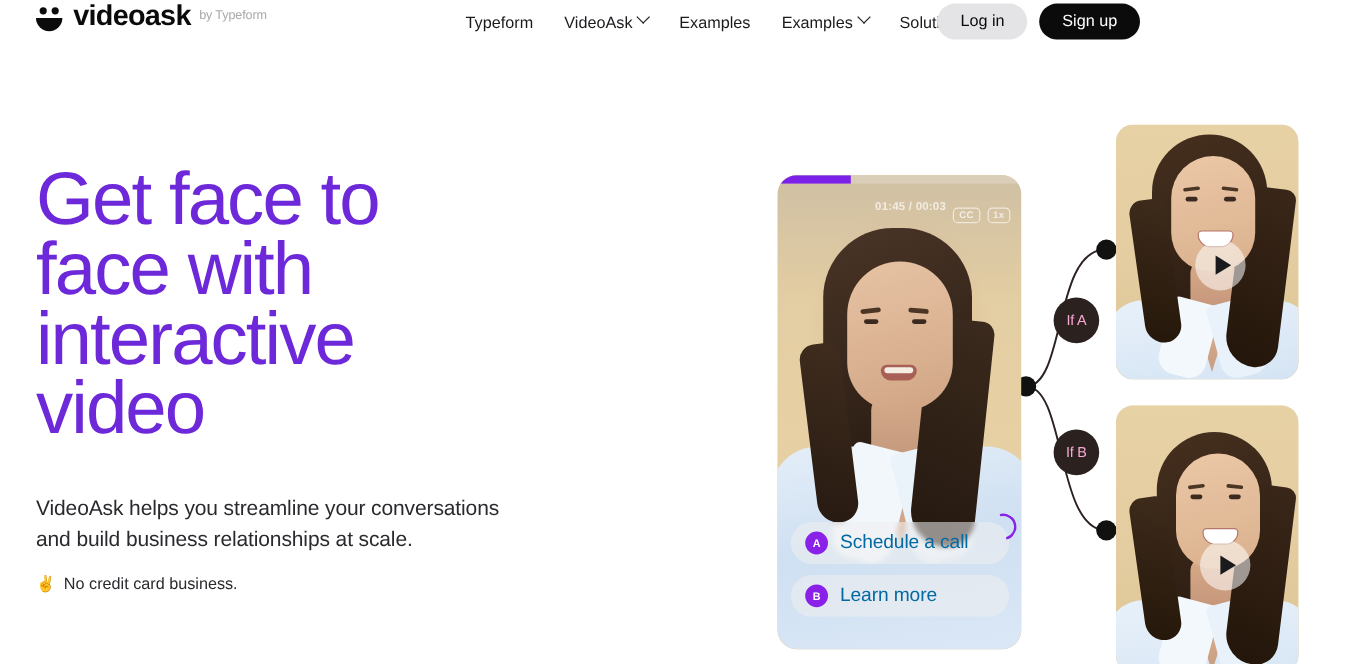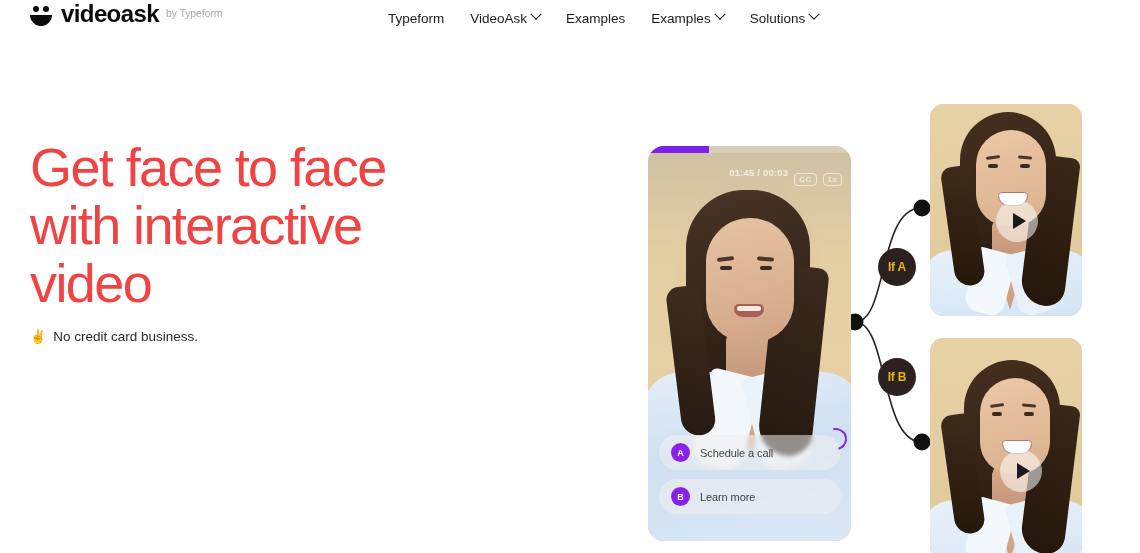--- a/index.html
+++ b/index.html
@@ -48,22 +48,22 @@
     border: none; cursor: pointer; border-radius: 999px;
     font-size: 13.5px; font-family: inherit; font-weight: 500;
     padding: 8px 19px; line-height: 1;
   }
   .btn-login { background: #e4e4e7; color: #0b0b0b; }
   .btn-signup { background: #0b0b0b; color: #ffffff; }
 
   
   .hero-left { position: absolute; left: 30px; top: 138px; width: 400px; }
   .headline {
-    font-size: 54px; line-height: 58px; font-weight: 300;
-    letter-spacing: -1.6px; color: #ef4444;
+    font-size: 62px; line-height: 58px; font-weight: 300;
+    letter-spacing: -1.6px; color: #6d28d9;
   }
   .subhead {
     margin-top: 40px;
     font-size: 17.5px; line-height: 26px; font-weight: 400;
     color: #2a2a2e; letter-spacing: -0.1px;
   }
   .cta {
     margin-top: 42px;
     display: inline-flex; align-items: center; gap: 9px;
     background: #0b0b0b; color: #fff; border: none; cursor: pointer;
@@ -171,21 +171,21 @@
     border-radius: 999px; padding: 8px 12px;
     margin-bottom: 9px; cursor: pointer;
     backdrop-filter: blur(2px);
   }
   .choice-key {
     width: 19px; height: 19px; border-radius: 50%;
     background: #8a21e8; color: #fff;
     font-size: 9px; font-weight: 700;
     display: flex; align-items: center; justify-content: center; flex: 0 0 auto;
   }
-  .choice-label { font-size: 11px; color: #404040; font-weight: 500; letter-spacing: -0.1px; }
+  .choice-label { font-size: 16px; color: #0369a1; font-weight: 500; letter-spacing: -0.1px; }
   .choice-arc {
     position: absolute; right: -6px; top: -7px; width: 22px; height: 22px;
     border: 2.4px solid #8a21e8; border-radius: 50%;
     border-left-color: transparent; border-bottom-color: transparent;
     transform: rotate(30deg);
   }
 
   
   .card-ans { position: absolute; width: 152px; height: 212px; border-radius: 14px; overflow: hidden; background: #e6d0a4; }
   .card-ans.a { left: 300px; top: 14px; }
@@ -227,23 +227,23 @@
   .play-btn.b { left: 70px; top: 112px; }
   .play-tri {
     width: 0; height: 0; margin-left: 4px;
     border-left: 13px solid #1a1a1c;
     border-top: 8.5px solid transparent;
     border-bottom: 8.5px solid transparent;
   }
 
   .branch-node {
     position: absolute; width: 38px; height: 38px; border-radius: 50%;
-    background: #2b2220; color: #eab308;
+    background: #2b2220; color: #f9a8d4;
     display: flex; align-items: center; justify-content: center;
-    font-size: 12px; font-weight: 700; letter-spacing: -0.2px;
+    font-size: 12px; font-weight: 400; letter-spacing: -0.2px;
   }
   .branch-node.a { left: 248px; top: 158px; }
   .branch-node.b { left: 248px; top: 268px; }
 </style>
 </head>
 <body>
 
 <div class="header">
 
   <div class="brand">
@@ -270,24 +270,29 @@
     <div class="nav-item">
       <span>Examples</span>
       <span class="caret"></span>
     </div>
     <div class="nav-item">
       <span>Solutions</span>
       <span class="caret"></span>
     </div>
   </nav>
 
+  <div class="auth">
+    <button class="btn-pill btn-login">Log in</button>
+    <button class="btn-pill btn-signup">Sign up</button>
+  </div>
 </div>
 
 <div class="hero-left">
   <h1 class="headline">Get face to face with interactive video</h1>
+  <p class="subhead">VideoAsk helps you streamline your conversations and build business relationships at scale.</p>
   <div class="note">
     <span class="note-emoji">✌️</span>
     <span>No credit card business.</span>
   </div>
 </div>
 
 <div class="visual">
 
   <svg class="connectors" viewBox="0 0 510 470">
     <path d="M225 232 C 258 232, 248 120, 290 118" fill="none" stroke="#2b2220" stroke-width="1.6"></path>

